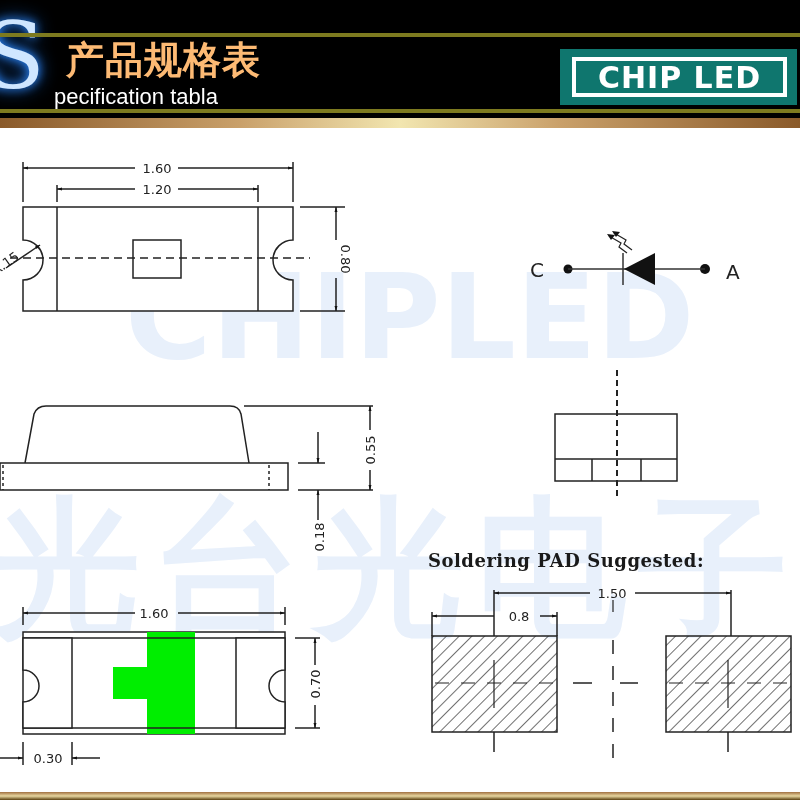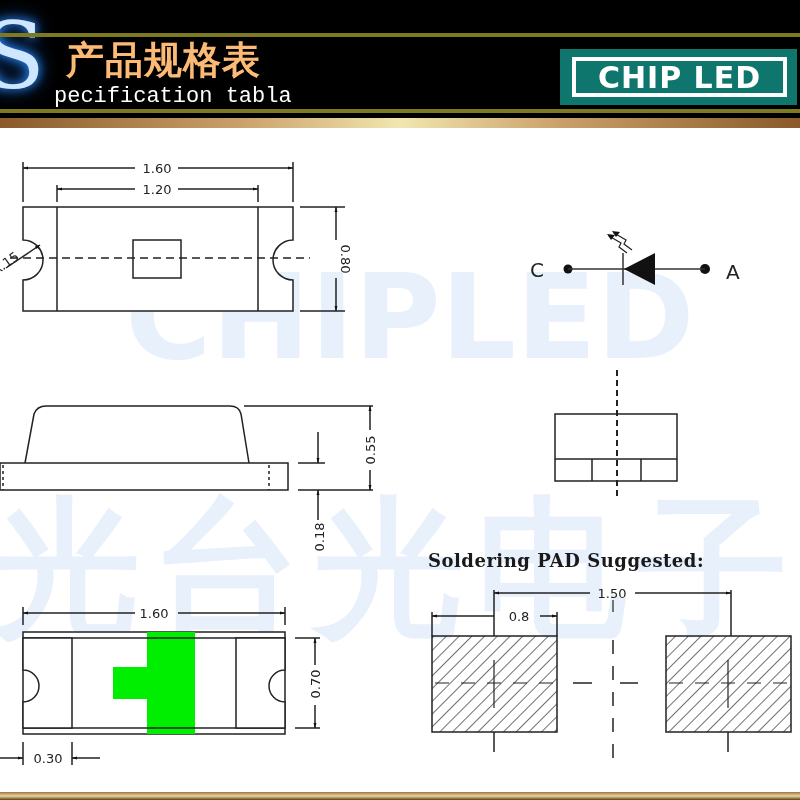--- a/index.html
+++ b/index.html
@@ -1,21 +1,21 @@
 <!DOCTYPE html>
 <html><head>
 <meta charset="utf-8">
 <style>
   html, body { margin: 0; padding: 0; }
   body { width: 800px; height: 800px; position: relative; overflow: hidden; background: #ffffff; font-family: "Liberation Sans", sans-serif; }
   .header { position: absolute; left: 0; top: 0; width: 800px; height: 118px; background: #000000; }
   .hline { position: absolute; left: 0; width: 800px; height: 4px; background: #7d7a1f; }
   .logo-s { position: absolute; left: -18px; top: 12px; width: 60px; height: 90px; font-family: "DejaVu Serif", serif; font-size: 92px; line-height: 90px; color: #cfe6ff; text-shadow: 0 0 10px #2f8bff, 0 0 18px #1c6fe0; }
   .title-cn { position: absolute; left: 66px; top: 38px; font-family: "DejaVu Sans", sans-serif; font-weight: bold; font-size: 38px; color: #fdba74; letter-spacing: 1px; line-height: 44px; }
-  .title-en { position: absolute; left: 54px; top: 84px; font-family: Liberation Mono, monospace; font-size: 22px; color: #ffffff; line-height: 26px; }
+  .title-en { position: absolute; left: 54px; top: 84px; font-family: Liberation Sans, sans-serif; font-size: 22px; color: #ffffff; line-height: 26px; }
   .badge { position: absolute; left: 560px; top: 49px; width: 237px; height: 56px; background: #0f766e; }
   .badge-inner { position: absolute; left: 12px; top: 8px; right: 10px; bottom: 8px; border: 4px solid #ffffff; box-sizing: border-box; display: flex; align-items: center; justify-content: center; }
   .badge-text { font-family: "DejaVu Sans", sans-serif; font-weight: bold; font-size: 30px; color: #ffffff; letter-spacing: 1px; }
   .gold-bar { position: absolute; left: 0; width: 800px; height: 8px; background: linear-gradient(to right, #8a5a2a, #c9a06a 30%, #f2e6b0 50%, #c9a06a 70%, #8a5a2a); }
   .gold-bar-bot { background: linear-gradient(to bottom, #a07040, #e8d7a0 50%, #5a4010); }
   svg.drawing { position: absolute; left: 0; top: 0; }
   .watermark { font-family: "DejaVu Sans", sans-serif; font-weight: bold; fill: #e8f0fb; }
   .dim { font-family: "DejaVu Sans", sans-serif; font-size: 13px; fill: #222; }
   .lbl { font-family: "DejaVu Sans", sans-serif; font-size: 20px; fill: #222; }
   .pad-title { font-family: "DejaVu Serif", serif; font-weight: bold; font-size: 18px; fill: #1a1a1a; letter-spacing: 0.5px; }

